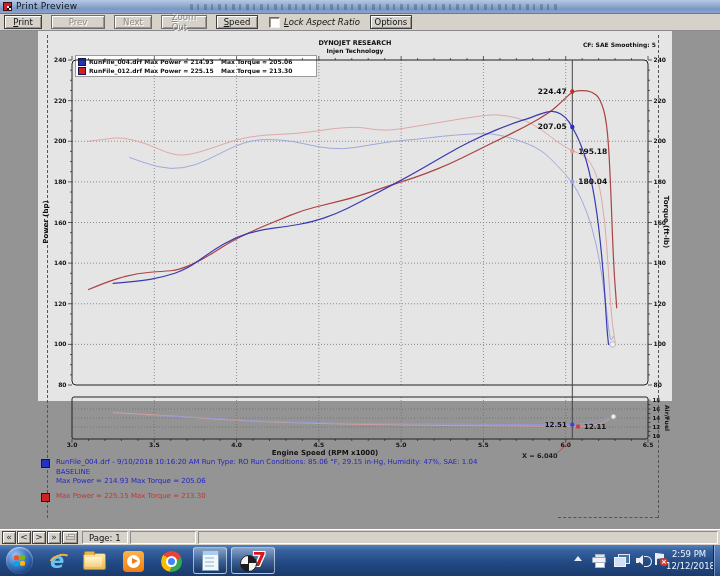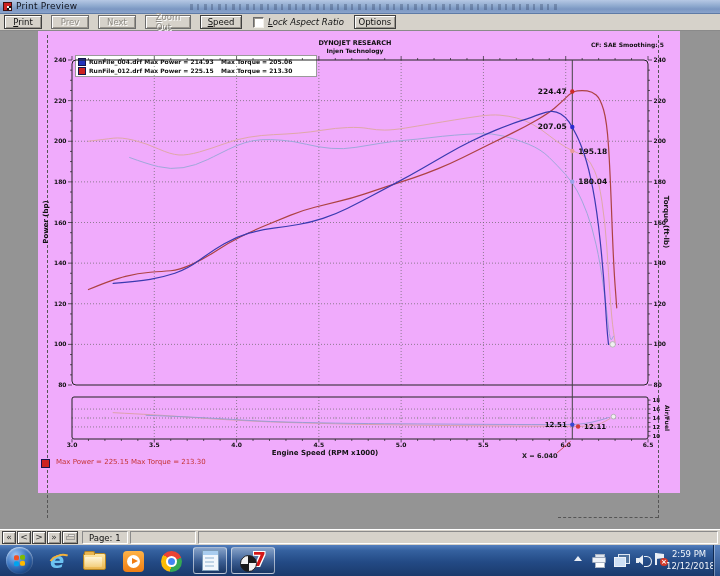--- a/index.html
+++ b/index.html
@@ -27,21 +27,21 @@
   .tbtn span{display:inline-block;line-height:10px;}
   .uline::first-letter{text-decoration:underline;}
   .tbtn.disabled{color:#8d8a83;text-shadow:1px 1px 0 #fff;border-color:#6d6d6d;}
   .chk-wrap{display:flex;align-items:center;margin:0 10px 0 2px;}
   .chkbox{width:9px;height:9px;background:#fff;border:1px solid;border-color:#6b6b6b #f4f1ea #f4f1ea #6b6b6b;
     box-shadow:inset 1px 1px 0 #9a968e;margin-right:4px;}
   .chk-label{font-size:8.5px;color:#111;display:inline-block;font-style:italic;}
 
   
   .preview{left:0;top:31px;width:720px;height:498px;background:#949494;}
-  .page{left:38px;top:0;width:634px;height:462px;background:#f0abfc;position:absolute;padding-left:8px;}
+  .page{left:38px;top:0;width:634px;height:370px;background:#e5e5e5;position:absolute;}
   .dashedL{left:9px;top:4px;height:483px;width:0;border-left:1px dashed #555;}
   .dashedR{left:620px;top:4px;height:483px;width:0;border-left:1px dashed #555;}
   .dashedB{left:520px;top:486px;width:100px;height:0;border-top:1px dashed #555;}
 
   .hdr1{left:0;top:8px;width:634px;text-align:center;font-size:6.5px;font-weight:bold;color:#111;}
   .hdr2{left:0;top:16px;width:634px;text-align:center;font-size:6px;font-weight:bold;color:#111;}
   .hdrcf{right:16px;top:10px;font-size:6px;font-weight:bold;color:#111;}
 
   .legend{left:37px;top:24px;width:240px;background:#fff;border:1px solid #9a9a9a;padding:1px 0;}
   .lrow{display:flex;align-items:center;height:9px;}
@@ -137,21 +137,21 @@
       <i></i>
     </div>
   <div class="abs title-text">Print Preview</div>
   <div class="abs title-ghost"></div>
 </div>
 
 <div class="abs toolbar">
   <div class="tbtn" style="width:38px">
       <span class="uline">Print</span>
     </div>
-  <div class="tbtn disabled" style="width:38px">
+  <div class="tbtn disabled" style="width:54px">
       <span>Prev</span>
     </div>
   <div class="tbtn disabled" style="width:38px">
       <span>Next</span>
     </div>
   <div class="tbtn disabled" style="width:46px">
       <span class="uline">Zoom Out</span>
     </div>
   <div class="tbtn" style="width:42px">
       <span class="uline">Speed</span>
@@ -462,20 +462,28 @@
           <circle cx="572.3" cy="424.66" r="2.2" fill="#3a46d4"></circle>
           <text x="566.8" y="427.16" text-anchor="end" font-size="7" font-weight="bold" fill="#111">12.51</text>
           <circle cx="578.06" cy="426.44" r="2.2" fill="#d43a3a"></circle>
           <text x="584.06" y="428.94" text-anchor="start" font-size="7" font-weight="bold" fill="#111">12.11</text>
         </g>
         <circle cx="612.62" cy="344.38" r="2.8" fill="#f0f0f0" stroke="#aaa" stroke-width="0.8"></circle>
         <circle cx="613.44" cy="416.66" r="2.4" fill="#f0f0f0" stroke="#aaa" stroke-width="0.8"></circle>
       </svg>
 
     <div class="abs footer">
+      <div class="frun blue">
+        <div class="fswatch" style="background:#2233bb"></div>
+        <div>
+          <div class="fl">RunFile_004.drf - 9/10/2018 10:16:20 AM  Run Type: RO  Run Conditions: 85.06 °F, 29.15 in-Hg,  Humidity:  47%, SAE: 1.04</div>
+          <div class="fl">BASELINE</div>
+          <div class="fl">Max Power = 214.93  Max Torque = 205.06</div>
+        </div>
+      </div>
       <div class="frun red">
         <div class="fswatch" style="background:#cc2222"></div>
         <div>
           <div class="fl">Max Power = 225.15  Max Torque = 213.30</div>
         </div>
       </div>
     </div>
   </div>
 </div>
 

